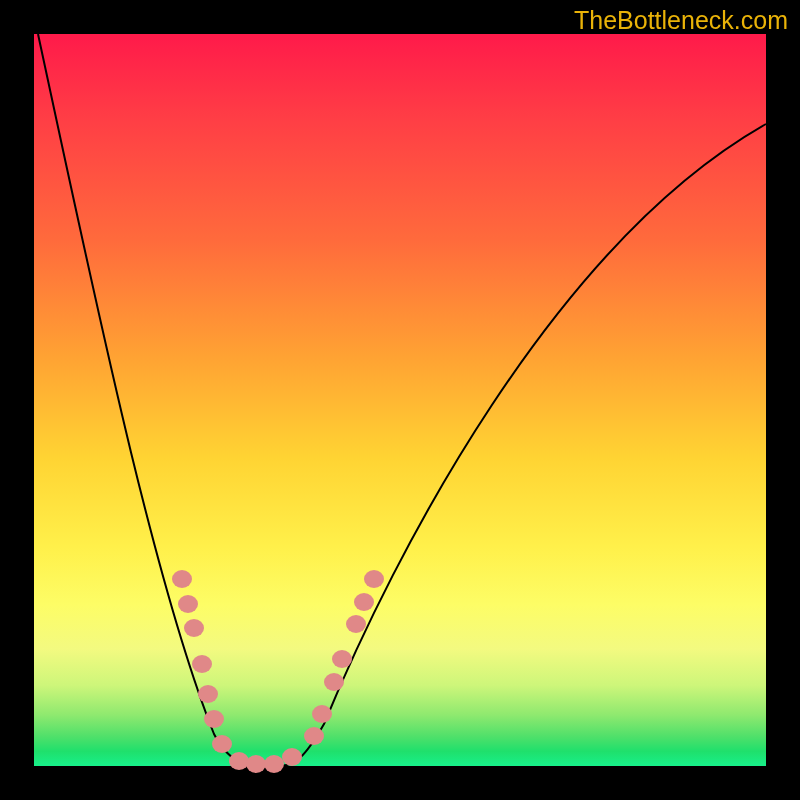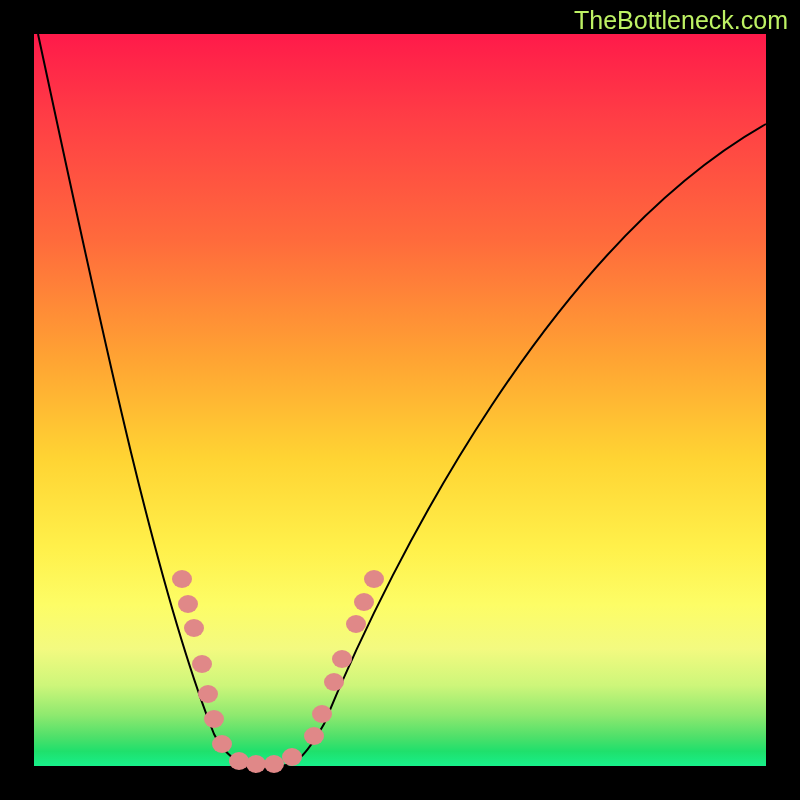--- a/index.html
+++ b/index.html
@@ -42,21 +42,21 @@
       #1fe06c 98%,
       #18f08a 100%
     );
   }
   .watermark {
     position: absolute;
     top: 6px;
     right: 12px;
     font-size: 25px;
     font-weight: 400;
-    color: #bef264;
+    color: #eab308;
     font-family: Arial, Helvetica, sans-serif;
     letter-spacing: 0px;
   }
   svg.curve {
     position: absolute;
     top: 0;
     left: 0;
     width: 732px;
     height: 732px;
     overflow: visible;

